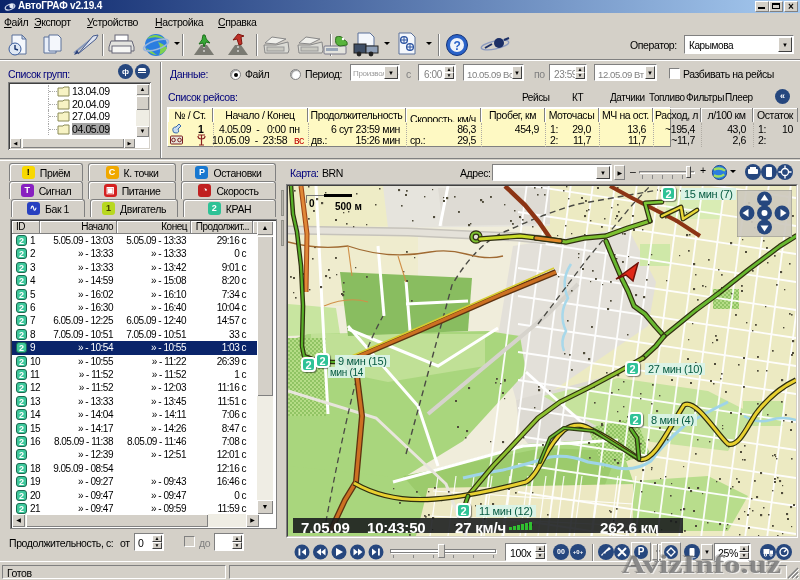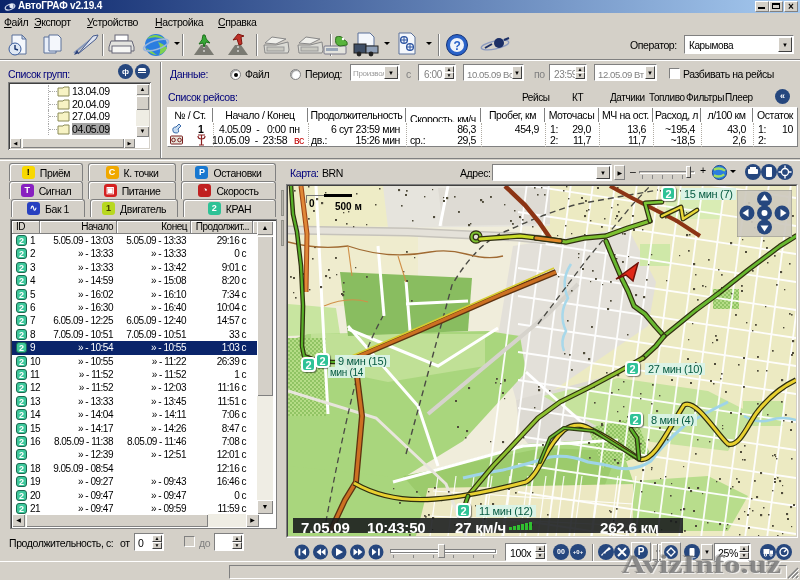--- a/index.html
+++ b/index.html
@@ -214,21 +214,21 @@
 <div class="abs" style="left:162px;top:88px;width:638px;height:17px;">
  <span class="abs navy" style="left:6px;top:3px;">Список рейсов:</span>
  <span class="abs" style="left:360px;top:4px;font-size:10px;">Рейсы</span>
  <span class="abs" style="left:410px;top:4px;font-size:10px;">КТ</span>
  <span class="abs" style="left:448px;top:4px;font-size:10px;">Датчики</span>
  <span class="abs" style="left:487px;top:4px;font-size:10px;">Топливо</span>
  <span class="abs" style="left:524px;top:4px;font-size:10px;">Фильтры</span>
  <span class="abs" style="left:563px;top:4px;font-size:10px;">Плеер</span>
  <div class="circ" style="left:613px;top:1px;width:15px;height:15px;font-size:9px;line-height:14px;font-weight:bold;">«</div>
 </div>
-<div class="abs out" style="left:167px;top:107px;width:631px;height:40px;background:#ffffff;">
+<div class="abs out" style="left:167px;top:107px;width:504px;height:40px;background:#fef9c3;">
     <div class="abs" style="left:0px;top:0;width:45px;height:14px;border-right:1px solid #808080;box-shadow:inset 1px 1px 0 #fff;text-align:center;padding-top:1px;overflow:hidden;white-space:nowrap;">№ / Ст.</div>
     <div class="abs" style="left:45px;top:0;width:95px;height:14px;border-right:1px solid #808080;box-shadow:inset 1px 1px 0 #fff;text-align:center;padding-top:1px;overflow:hidden;white-space:nowrap;">Начало / Конец</div>
     <div class="abs" style="left:140px;top:0;width:98px;height:14px;border-right:1px solid #808080;box-shadow:inset 1px 1px 0 #fff;text-align:center;padding-top:1px;overflow:hidden;white-space:nowrap;">Продолжительность</div>
     <div class="abs" style="left:238px;top:0;width:75px;height:14px;border-right:1px solid #808080;box-shadow:inset 1px 1px 0 #fff;text-align:center;padding-top:5px;overflow:hidden;white-space:nowrap;">Скорость, км/ч</div>
     <div class="abs" style="left:313px;top:0;width:64px;height:14px;border-right:1px solid #808080;box-shadow:inset 1px 1px 0 #fff;text-align:center;padding-top:1px;overflow:hidden;white-space:nowrap;">Пробег, км</div>
     <div class="abs" style="left:377px;top:0;width:54px;height:14px;border-right:1px solid #808080;box-shadow:inset 1px 1px 0 #fff;text-align:center;padding-top:1px;overflow:hidden;white-space:nowrap;">Моточасы</div>
     <div class="abs" style="left:431px;top:0;width:54px;height:14px;border-right:1px solid #808080;box-shadow:inset 1px 1px 0 #fff;text-align:center;padding-top:1px;overflow:hidden;white-space:nowrap;">МЧ на ост.</div>
     <div class="abs" style="left:485px;top:0;width:48px;height:14px;border-right:1px solid #808080;box-shadow:inset 1px 1px 0 #fff;text-align:center;padding-top:1px;overflow:hidden;white-space:nowrap;">Расход, л</div>
     <div class="abs" style="left:533px;top:0;width:52px;height:14px;border-right:1px solid #808080;box-shadow:inset 1px 1px 0 #fff;text-align:center;padding-top:1px;overflow:hidden;white-space:nowrap;">л/100 км</div>
     <div class="abs" style="left:585px;top:0;width:45px;height:14px;border-right:1px solid #808080;box-shadow:inset 1px 1px 0 #fff;text-align:center;padding-top:1px;overflow:hidden;white-space:nowrap;">Остаток</div>
@@ -258,21 +258,21 @@
     </svg>
 <span class="abs" style="left:44px;top:26px;">10.05.09&nbsp;&nbsp;-&nbsp;&nbsp;23:58</span>
 <span class="abs" style="left:126px;top:26px;color:#c00000;">вс</span>
 <span class="abs" style="left:143px;top:26px;">дв.:</span>
 <span class="abs" style="left:146px;top:26px;width:86px;text-align:right;">15:26 мин</span>
 <span class="abs" style="left:242px;top:26px;">ср.:</span>
 <span class="abs" style="left:246px;top:26px;width:62px;text-align:right;">29,5</span>
 <span class="abs" style="left:382px;top:26px;">2:</span>
     <span class="abs" style="left:390px;top:26px;width:33px;text-align:right;">11,7</span>
 <span class="abs" style="left:434px;top:26px;width:44px;text-align:right;">11,7</span>
-<span class="abs" style="left:487px;top:26px;width:40px;text-align:right;">~18,5</span>
+<span class="abs" style="left:487px;top:26px;width:40px;text-align:right;">~11,7</span>
 <span class="abs" style="left:536px;top:26px;width:42px;text-align:right;">2,6</span>
 <span class="abs" style="left:590px;top:26px;">2:</span>
 <div class="abs" style="left:45px;top:15px;width:1px;height:24px;border-left:1px dotted #b0aca4;"></div>
     <div class="abs" style="left:140px;top:15px;width:1px;height:24px;border-left:1px dotted #b0aca4;"></div>
     <div class="abs" style="left:238px;top:15px;width:1px;height:24px;border-left:1px dotted #b0aca4;"></div>
     <div class="abs" style="left:313px;top:15px;width:1px;height:24px;border-left:1px dotted #b0aca4;"></div>
     <div class="abs" style="left:377px;top:15px;width:1px;height:24px;border-left:1px dotted #b0aca4;"></div>
     <div class="abs" style="left:431px;top:15px;width:1px;height:24px;border-left:1px dotted #b0aca4;"></div>
     <div class="abs" style="left:485px;top:15px;width:1px;height:24px;border-left:1px dotted #b0aca4;"></div>
     <div class="abs" style="left:533px;top:15px;width:1px;height:24px;border-left:1px dotted #b0aca4;"></div>
@@ -1230,20 +1230,23 @@
       <circle cx="5.5" cy="11" r="1.2" fill="#26477e" stroke="#fff"></circle>
       <circle cx="11" cy="11" r="1.2" fill="#26477e" stroke="#fff"></circle>
     </svg>
   </div>
 <svg class="abs" style="left:776px;top:544px" width="16" height="16" viewBox="0 0 16 16">
     <circle cx="8" cy="8" r="8" fill="#26477e"></circle>
     <circle cx="8" cy="8" r="4" fill="none" stroke="#fff" stroke-width="1.4"></circle>
     <path d="M8 8 L11 5" stroke="#fff" stroke-width="1.4"></path>
   </svg>
 <div class="abs" style="left:0;top:561px;width:800px;height:19px;background:#d4d0c8;border-top:1px solid #fff;">
+ <div class="abs sunk" style="left:2px;top:3px;width:224px;height:14px;">
+      <span class="abs" style="left:4px;top:1px;">Готов</span>
+    </div>
  <div class="abs sunk" style="left:229px;top:3px;width:558px;height:14px;"></div>
  <svg class="abs" style="right:1px;bottom:1px" width="13" height="13">
       <g stroke="#808080" stroke-width="1.5">
         <line x1="12" y1="2" x2="2" y2="12"></line>
         <line x1="12" y1="6" x2="6" y2="12"></line>
         <line x1="12" y1="10" x2="10" y2="12"></line>
       </g>
       <g stroke="#fff" stroke-width="1">
         <line x1="13" y1="3" x2="3" y2="13"></line>
         <line x1="13" y1="7" x2="7" y2="13"></line>

